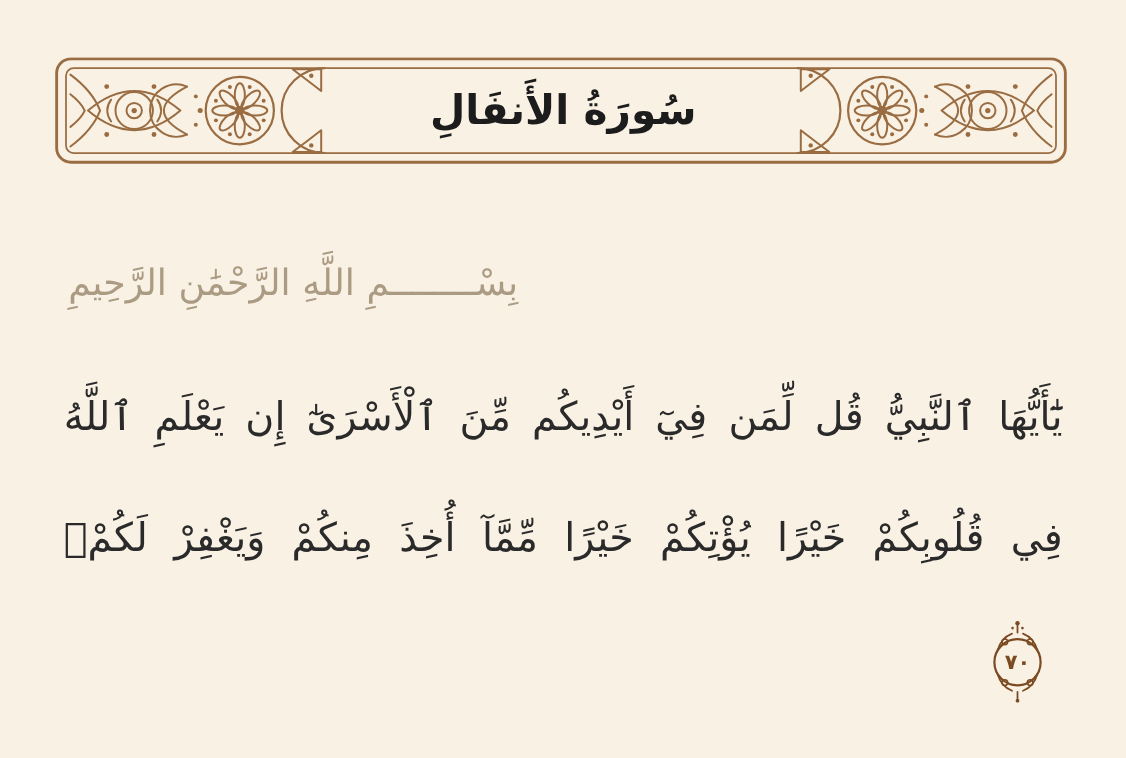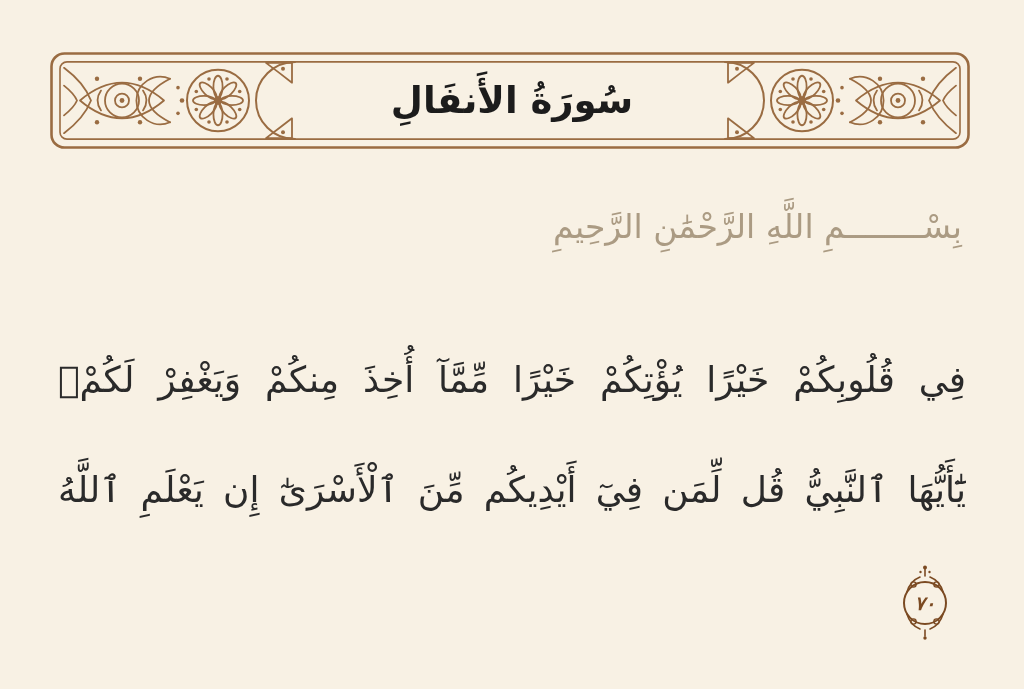--- a/index.html
+++ b/index.html
@@ -17,22 +17,22 @@
   }
   .surah-title{
     position:absolute;left:300px;top:52px;width:424px;height:97px;
     line-height:97px;text-align:center;
     font-size:37px;font-weight:bold;color:#1c1c1c;
     white-space:nowrap;
   }
 
   
   .bismillah{
-    position:absolute;left:62px;top:182px;width:900px;height:90px;
-    line-height:90px;text-align:right;
+    position:absolute;left:62px;top:212px;width:900px;height:90px;
+    line-height:90px;text-align:left;
     font-size:33px;color:#ab9b83;
     white-space:nowrap;
   }
 
   
   .verse{
     position:absolute;left:58px;top:325px;width:908px;
     color:#2a2a2a;
     direction:rtl;
   }
@@ -53,21 +53,21 @@
   
   .verse-marker{
     position:relative;display:inline-block;
     width:54px;height:82px;vertical-align:middle;
     margin:0 14px;
   }
   .verse-marker svg{position:absolute;inset:0;}
   .verse-marker .mnum{
     position:absolute;left:0;top:21px;width:54px;height:42px;
     line-height:42px;text-align:center;
-    font-size:19px;color:#7b4a22;font-weight:bold;font-style:italic;
+    font-size:19px;color:#7b4a22;font-weight:bold;
   }
 </style>
 </head>
 <body>
 
 <div class="page">
 
   <div>
     <svg class="frame-svg" viewBox="0 0 920 98" preserveAspectRatio="none" fill="none" stroke="#9a6c42" stroke-linecap="round" stroke-linejoin="round">
 
@@ -126,22 +126,22 @@
       </g>
 
       <use href="#panel" transform="translate(920 0) scale(-1 1)"></use>
     </svg>
     <div class="surah-title">سُورَةُ الأَنفَالِ</div>
   </div>
 
   <div class="bismillah">بِسْــــــــمِ اللَّهِ الرَّحْمَٰنِ الرَّحِيمِ</div>
 
   <div class="verse">
+    <div class="vline just">يَٰٓأَيُّهَا ٱلنَّبِيُّ قُل لِّمَن فِيٓ أَيْدِيكُم مِّنَ ٱلْأَسْرَىٰٓ إِن يَعْلَمِ ٱللَّهُ</div>
     <div class="vline just">فِي قُلُوبِكُمْ خَيْرًا يُؤْتِكُمْ خَيْرًا مِّمَّآ أُخِذَ مِنكُمْ وَيَغْفِرْ لَكُمْۚ</div>
-    <div class="vline just">يَٰٓأَيُّهَا ٱلنَّبِيُّ قُل لِّمَن فِيٓ أَيْدِيكُم مِّنَ ٱلْأَسْرَىٰٓ إِن يَعْلَمِ ٱللَّهُ</div>
     <div class="vline last">
       <span class="verse-marker">
         <svg viewBox="0 0 54 82" fill="none" stroke="#7b4a22" stroke-linecap="round">
           <circle cx="27" cy="42" r="21" stroke-width="2"></circle>
           <path d="M9,31 Q12,20 22,16" stroke-width="1.6"></path>
           <path d="M45,31 Q42,20 32,16" stroke-width="1.6"></path>
           <circle cx="15.5" cy="23.5" r="2.6" stroke-width="1.4"></circle>
           <circle cx="38.5" cy="23.5" r="2.6" stroke-width="1.4"></circle>
           <path d="M27,15 L27,8" stroke-width="1.6"></path>
           <circle cx="27" cy="6.5" r="2" fill="#7b4a22" stroke="none"></circle>

